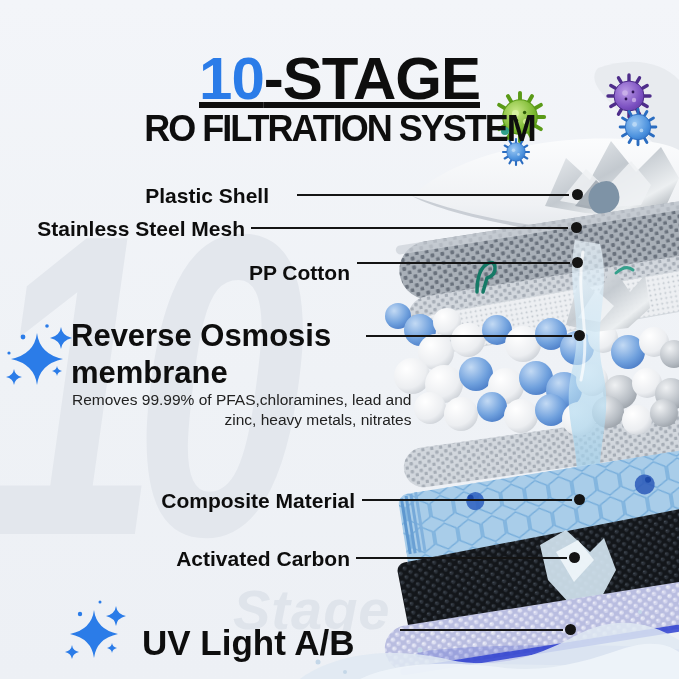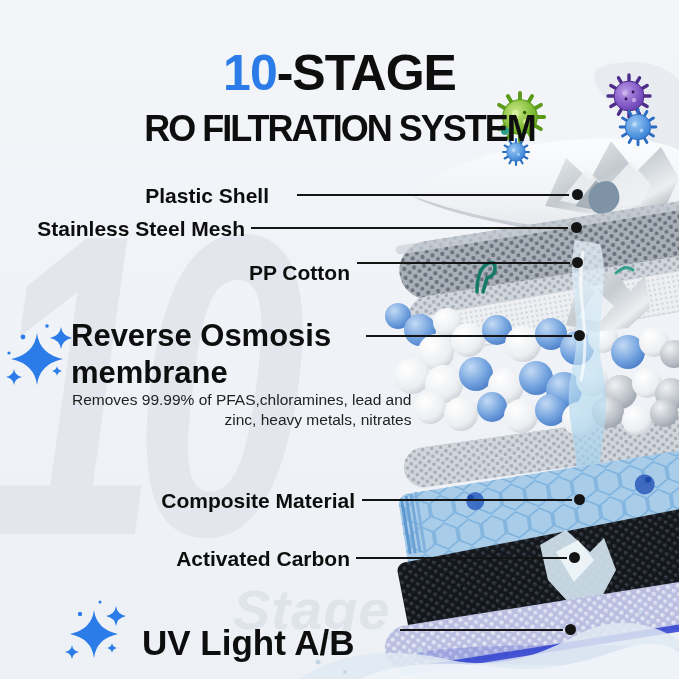--- a/index.html
+++ b/index.html
@@ -16,21 +16,21 @@
     transform:scaleX(0.72);transform-origin:left top;
   }
   .wm-stage{
     position:absolute;left:233px;top:577px;z-index:0;
     font-size:56px;font-weight:bold;color:#dfe4eb;letter-spacing:1px;font-style:italic;
   }
   
   .illustration{position:absolute;left:0;top:0;width:679px;height:679px;z-index:1;}
   
   .title{position:absolute;left:0;top:0;right:0;z-index:2;text-align:center;pointer-events:none;}
-  .title-line1{position:absolute;left:0;right:0;top:44px;font-size:50px;font-weight:900;letter-spacing:-1px;}
+  .title-line1{position:absolute;left:0;right:0;top:44px;font-size:60px;font-weight:900;letter-spacing:-1px;text-decoration:underline;}
   .title-line1 .accent{color:#2b7ce8;}
   .title-line2{position:absolute;left:0;right:0;top:108px;font-size:36px;font-weight:900;letter-spacing:-2px;white-space:nowrap;}
   
   .callout-label{position:absolute;z-index:3;font-size:21px;font-weight:800;color:#0d0d0d;white-space:nowrap;line-height:25px;}
   .lbl-plastic{right:410px;top:183px;}
   .lbl-stainless{right:434px;top:216px;margin-left:36px;}
   .lbl-ppcotton{right:329px;top:260px;}
   .lbl-composite{right:324px;top:488px;}
   .lbl-carbon{right:329px;top:546px;}
   .ro-title{position:absolute;left:71px;z-index:3;font-size:31px;font-weight:900;line-height:34px;white-space:nowrap;}

